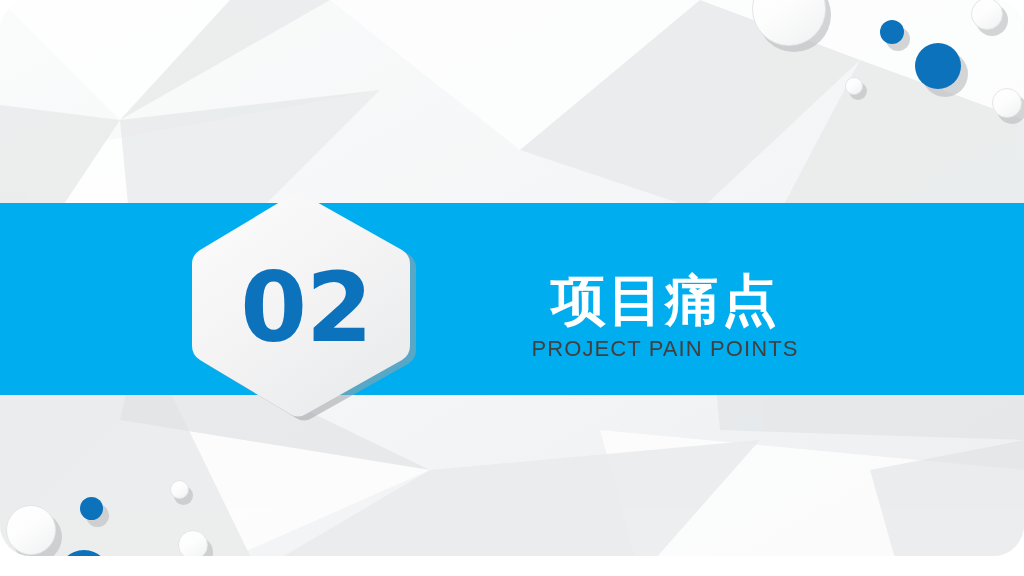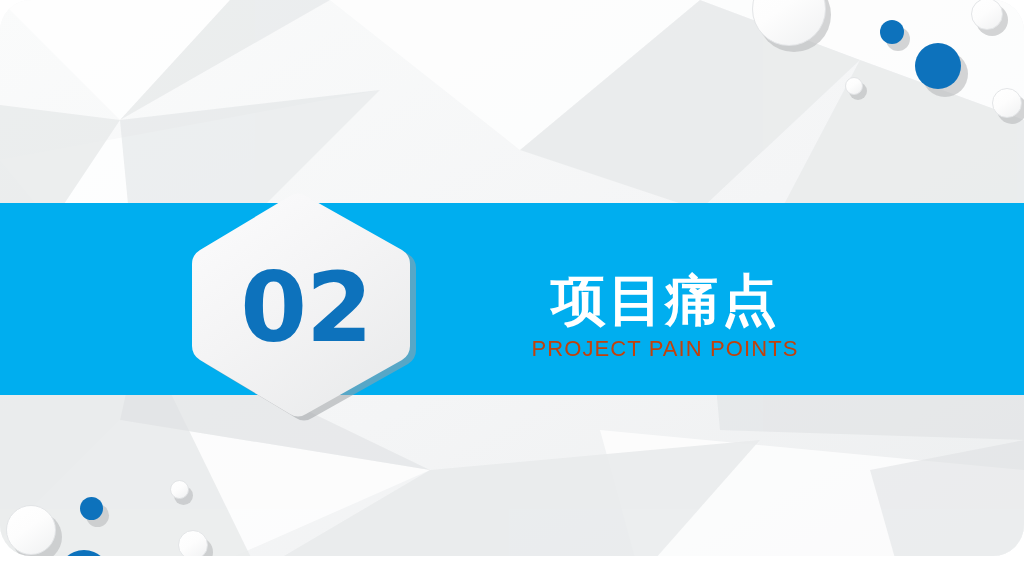--- a/index.html
+++ b/index.html
@@ -219,16 +219,16 @@
           <stop offset="100%" stop-color="#e9eaeb"></stop>
         </linearGradient>
       </defs>
       <path d="M114 4 L210 58 Q218 63 218 72 L218 154 Q218 163 210 168 L114 222 Q106 227 98 222 L8 168 Q0 163 0 154 L0 72 Q0 63 8 58 L98 4 Q106 -1 114 4 Z" fill="url(#gHex)"></path>
     </svg>
     <div class="hex-number" style="color: rgb(13, 114, 188);">02</div>
   </div>
 
   <div class="title-block" style="left:480px;top:252px;width:370px;margin-top:20px;">
     <p class="title-cn" style="color: rgb(255, 255, 255);">项目痛点</p>
-    <p class="title-en" style="color: #c2410c;">PROJECT PAIN POINTS</p>
+    <p class="title-en" style="color: #404040;">PROJECT PAIN POINTS</p>
   </div>
 
 </div>
 
 </body></html>

